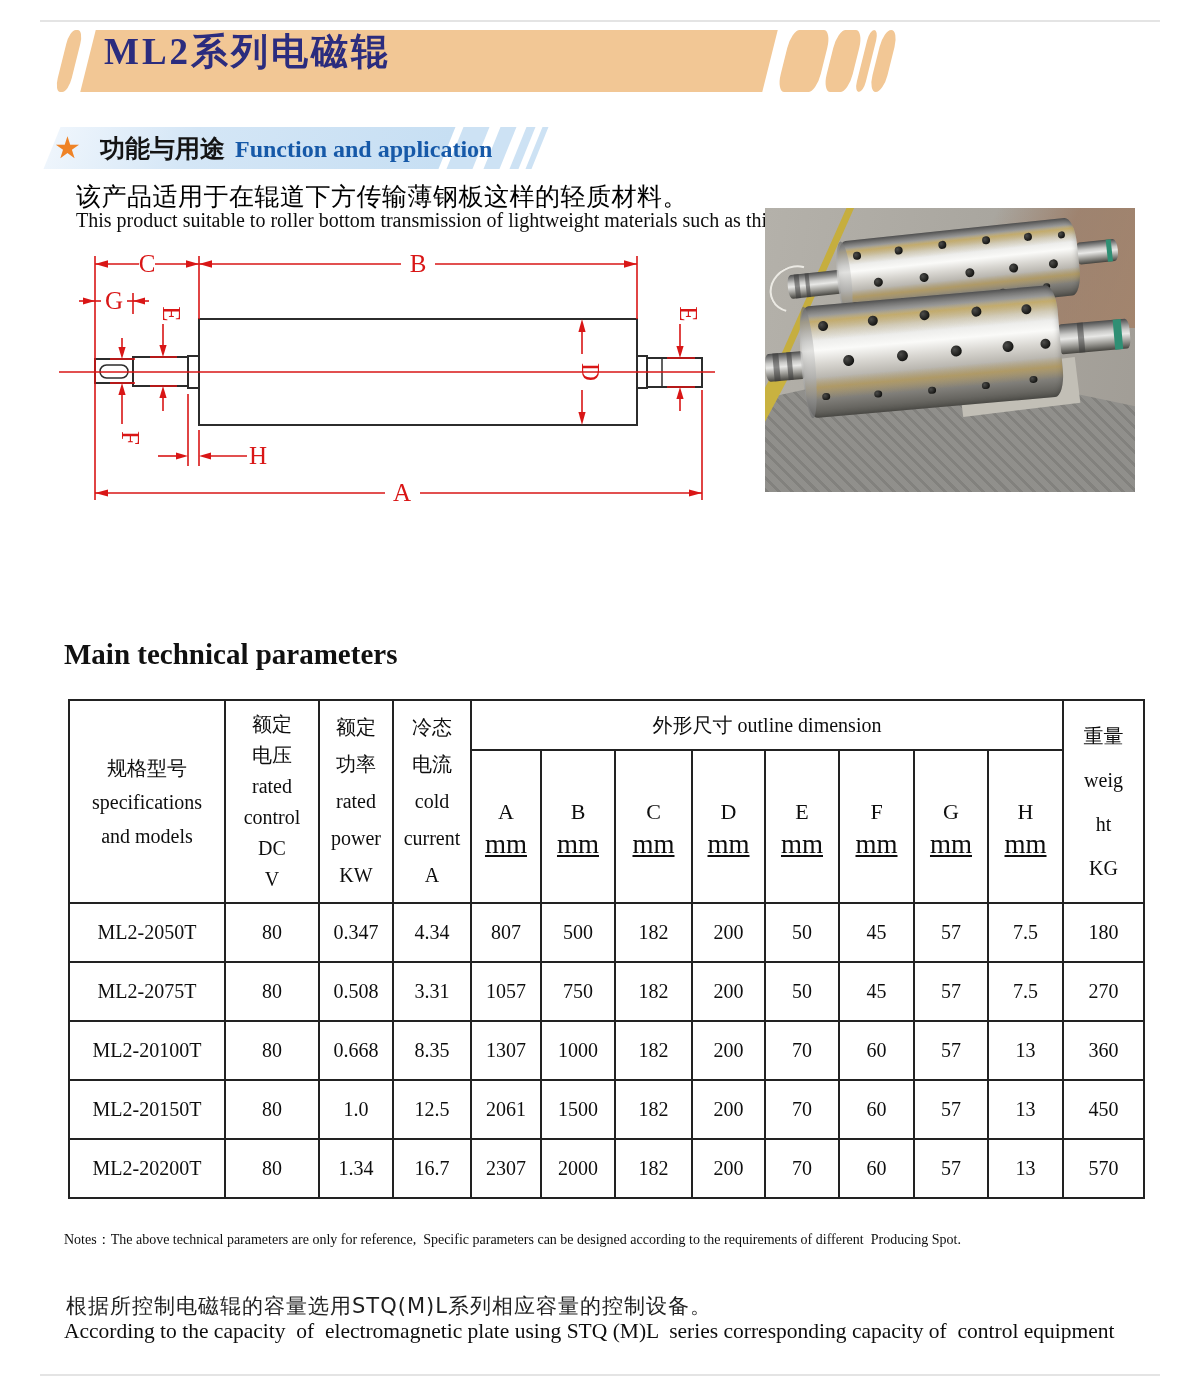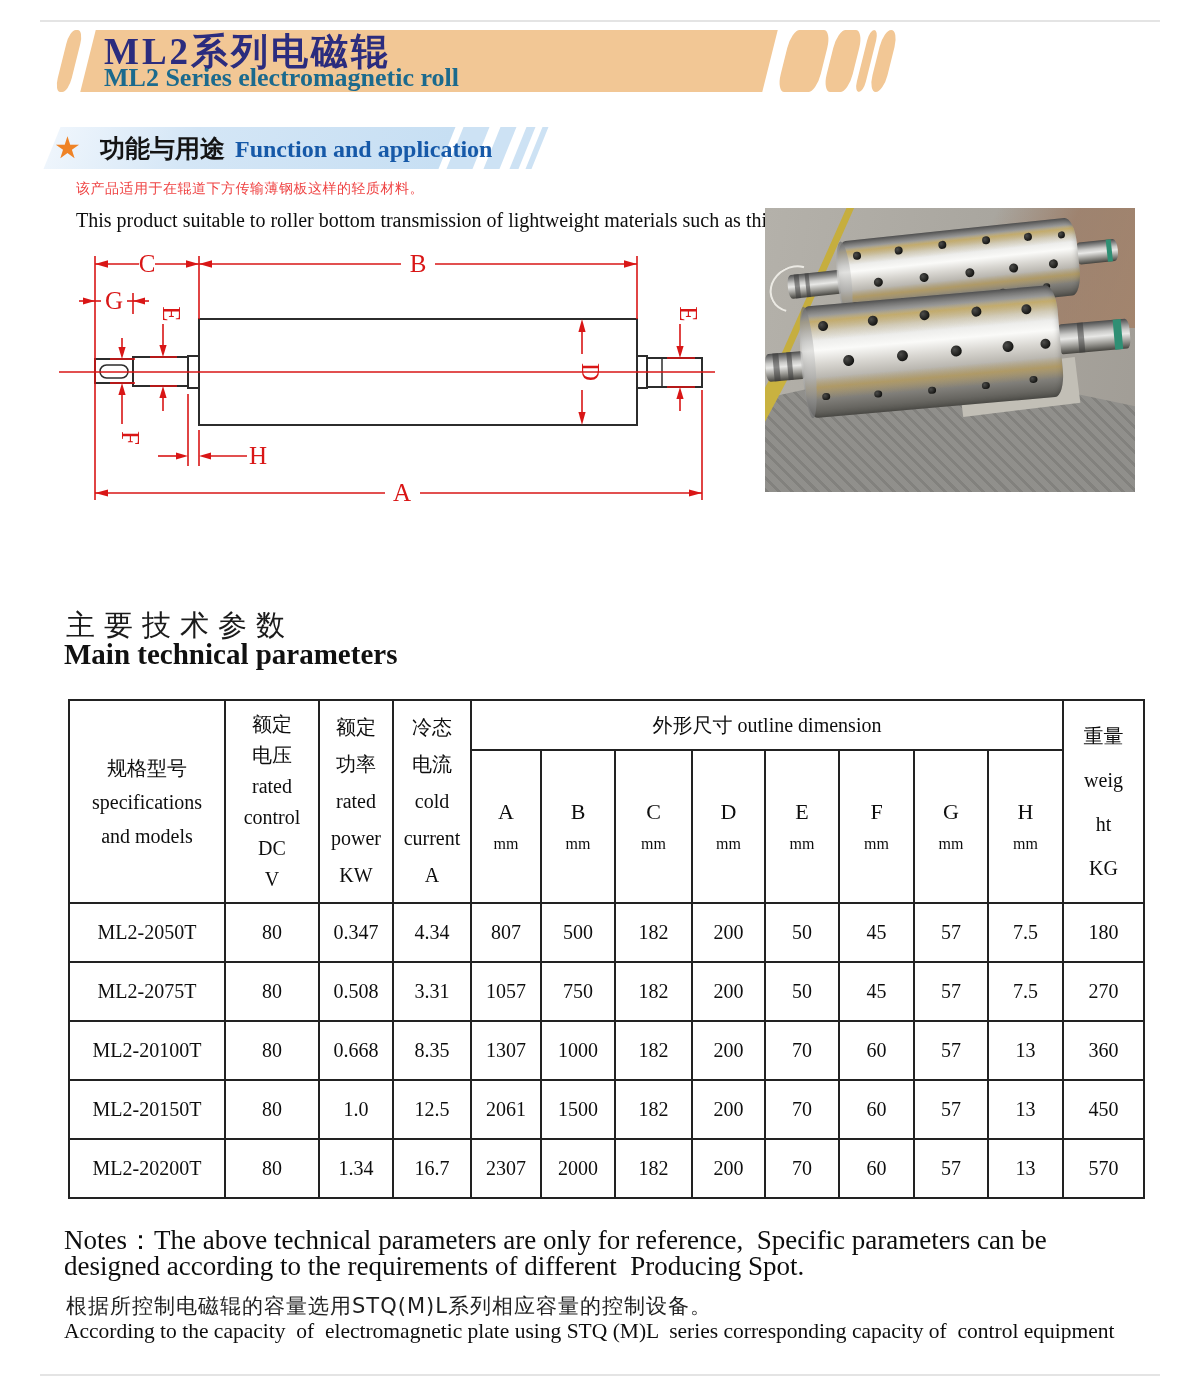--- a/index.html
+++ b/index.html
@@ -21,21 +21,21 @@
             color:#1b6a8d;line-height:27px;}
 
   
   .bstripe{position:absolute;top:127px;height:42px;background:#cde2f4;transform:skewX(-22deg);}
   .func-band{left:52px;width:395px;background:linear-gradient(90deg,#eef5fc 0%,#d4e6f6 35%,#c7dff3 100%);}
   .fs1{left:455px;width:26px;}.fs2{left:492px;width:16px;}.fs3{left:518px;width:9px;}.fs4{left:534px;width:6px;}
   .star{position:absolute;left:54px;top:129px;font-size:30px;color:#ef8326;line-height:38px;}
   .func-titles{position:absolute;left:100px;top:132px;display:flex;gap:10px;align-items:baseline;}
   .func-zh{font-size:25px;font-weight:bold;color:#141414;font-family:"DejaVu Sans",sans-serif;}
   .func-en{font-size:24px;font-weight:bold;color:#1659a8;}
-  .desc-zh{position:absolute;left:76px;top:180px;font-size:14px;color:#ef4444;
+  .desc-zh{position:absolute;left:76px;top:180px;font-size:25px;color:#000000;
            font-family:Liberation Sans, sans-serif;letter-spacing:.5px;}
   .desc-en{position:absolute;left:76px;top:209px;font-size:20px;color:#0d0d0d;}
 
   
   .diagram{position:absolute;left:55px;top:248px;}
   .blk{stroke:#2c2c2c;stroke-width:2;fill:#fff;}
   .blk-thin{stroke:#2c2c2c;stroke-width:1.5;fill:#fff;}
   .red{stroke:#d91616;stroke-width:1.6;fill:none;}
   .redfill{fill:#d91616;stroke:none;}
   .dimtxt{fill:#d91616;font-family:"Liberation Serif",serif;font-size:25px;}
@@ -80,47 +80,46 @@
              table-layout:fixed;font-family:"Liberation Serif",serif;color:#0e0e0e;}
   table.spec td{border:2px solid #222;text-align:center;vertical-align:middle;padding:0;font-size:20px;}
   tr.r-group td{height:48px;}
   tr.r-sub td{height:151px;}
   tr.r-data td{height:57px;}
   .lh6 div{line-height:31px;}
   .lh5 div{line-height:37px;}
   .lh4 div{line-height:44px;font-size:20px;}
   .lh3 div{line-height:34px;}
   .dimletter{font-size:22px;line-height:34px;}
-  .dimunit{font-size:16px;line-height:30px;}
+  .dimunit{font-size:27px;line-height:30px;text-decoration:underline;}
 
   
   .note-zh1{position:absolute;left:66px;top:1200px;font-size:21px;color:#1e1e1e;
             font-family:"DejaVu Sans",sans-serif;letter-spacing:1px;}
-  .note-en1{position:absolute;left:64px;top:1227px;width:1080px;font-size:27px;
+  .note-en1{position:absolute;left:64px;top:1227px;width:1080px;font-size:14px;
             line-height:26px;color:#0d0d0d;white-space:pre-wrap;}
   .note-zh2{position:absolute;left:66px;top:1292px;font-size:21px;color:#1e1e1e;
             font-family:"DejaVu Sans",sans-serif;letter-spacing:1px;}
   .note-en2{position:absolute;left:64px;top:1318px;width:1080px;font-size:21.5px;
             line-height:26px;color:#0d0d0d;white-space:pre-wrap;}
 </style>
 </head>
 <body>
 
 <div class="page">
 
   <div class="hline" style="left:40px;top:20px;width:1120px;"></div>
 
   <div class="pstripe banner-sliver"></div>
   <div class="pstripe banner-main"></div>
   <div class="pstripe bs1"></div>
   <div class="pstripe bs2"></div>
   <div class="pstripe bs3"></div>
   <div class="pstripe bs4"></div>
   <div class="title-zh">ML2系列电磁辊</div>
-  <div class="title-en">ML2 Series electromagnetic roll</div>
 
   <div class="bstripe func-band"></div>
   <div class="bstripe fs1"></div>
   <div class="bstripe fs2"></div>
   <div class="bstripe fs3"></div>
   <div class="bstripe fs4"></div>
   <div class="star">★</div>
   <div class="func-titles">
     <span class="func-zh">功能与用途</span>
     <span class="func-en">Function and application</span>
@@ -274,21 +273,20 @@
         <i class="hole" style="left:238px;top:53px;width:10px;height:10px"></i>
         <i class="hole" style="left:16px;top:88px;width:8px;height:7px"></i>
         <i class="hole" style="left:68px;top:90px;width:8px;height:7px"></i>
         <i class="hole" style="left:122px;top:91px;width:8px;height:7px"></i>
         <i class="hole" style="left:176px;top:91px;width:8px;height:7px"></i>
         <i class="hole" style="left:224px;top:89px;width:8px;height:7px"></i>
       </div>
     </div>
   </div>
 
-  <div class="params-zh">主要技术参数</div>
   <div class="params-en">Main technical parameters</div>
 
   <table class="spec">
     <colgroup>
       <col style="width:156px">
         <col style="width:94px">
         <col style="width:74px">
         <col style="width:78px">
       <col style="width:70px">
         <col style="width:74px">

